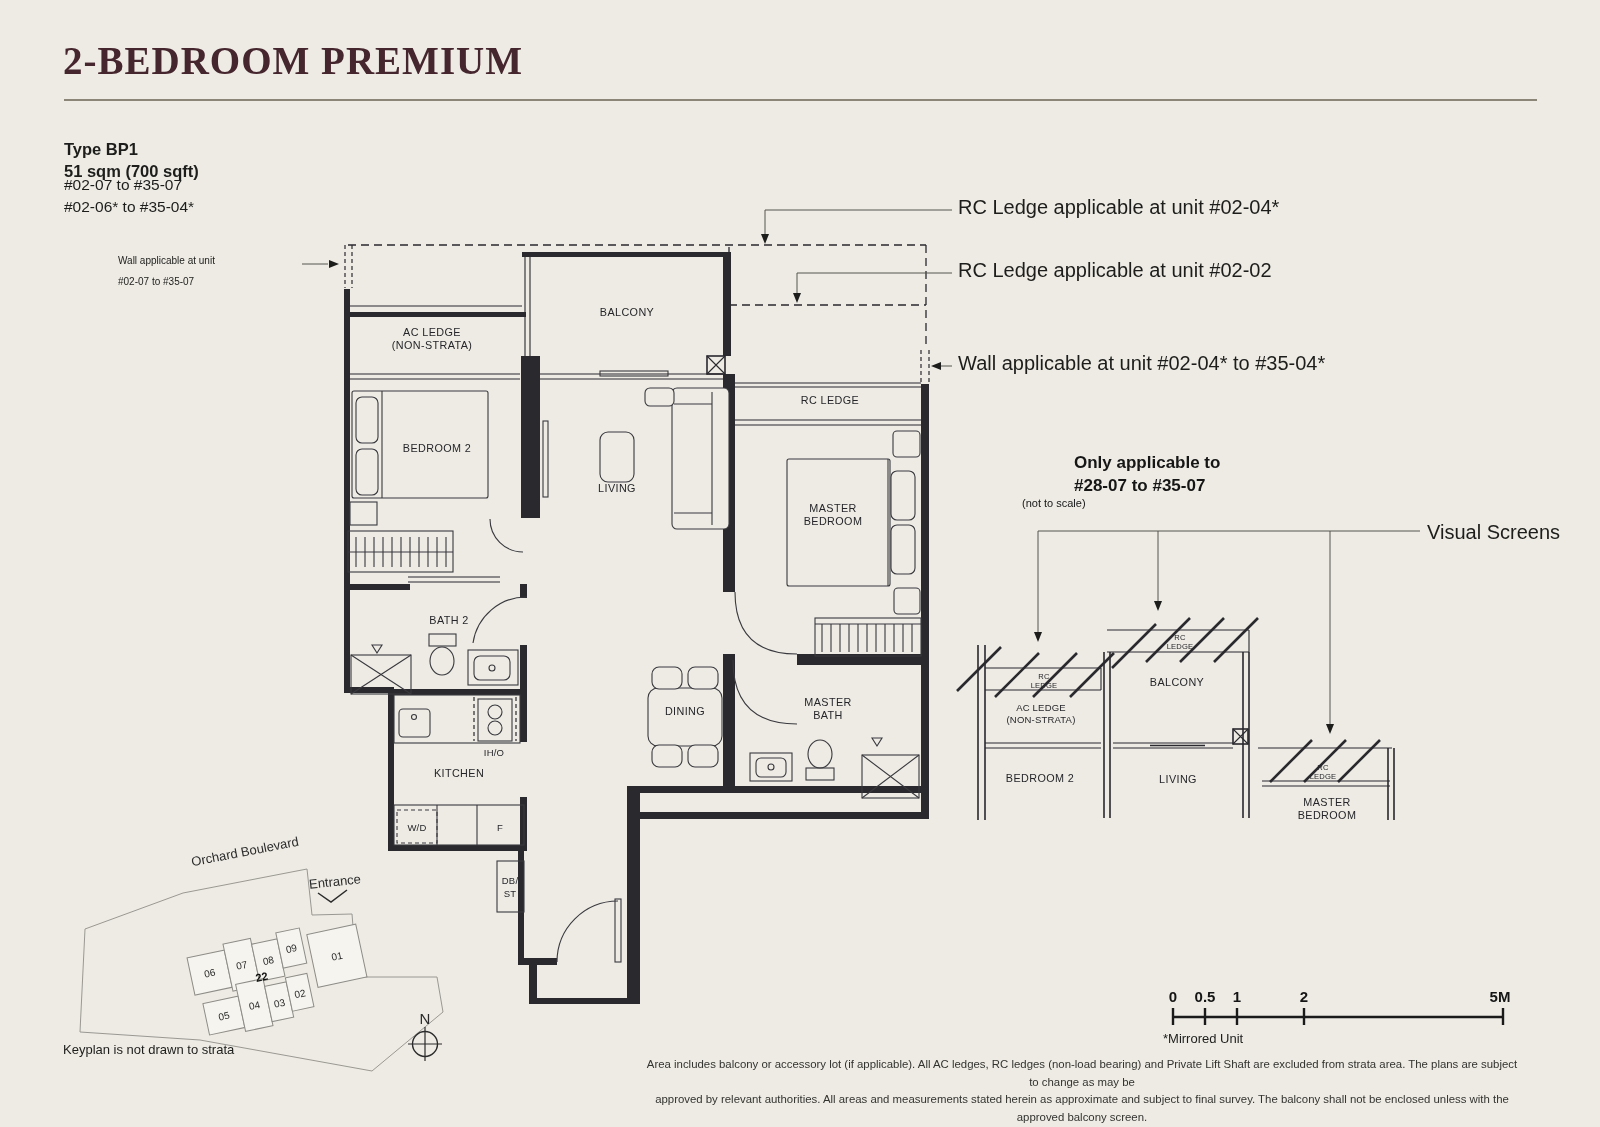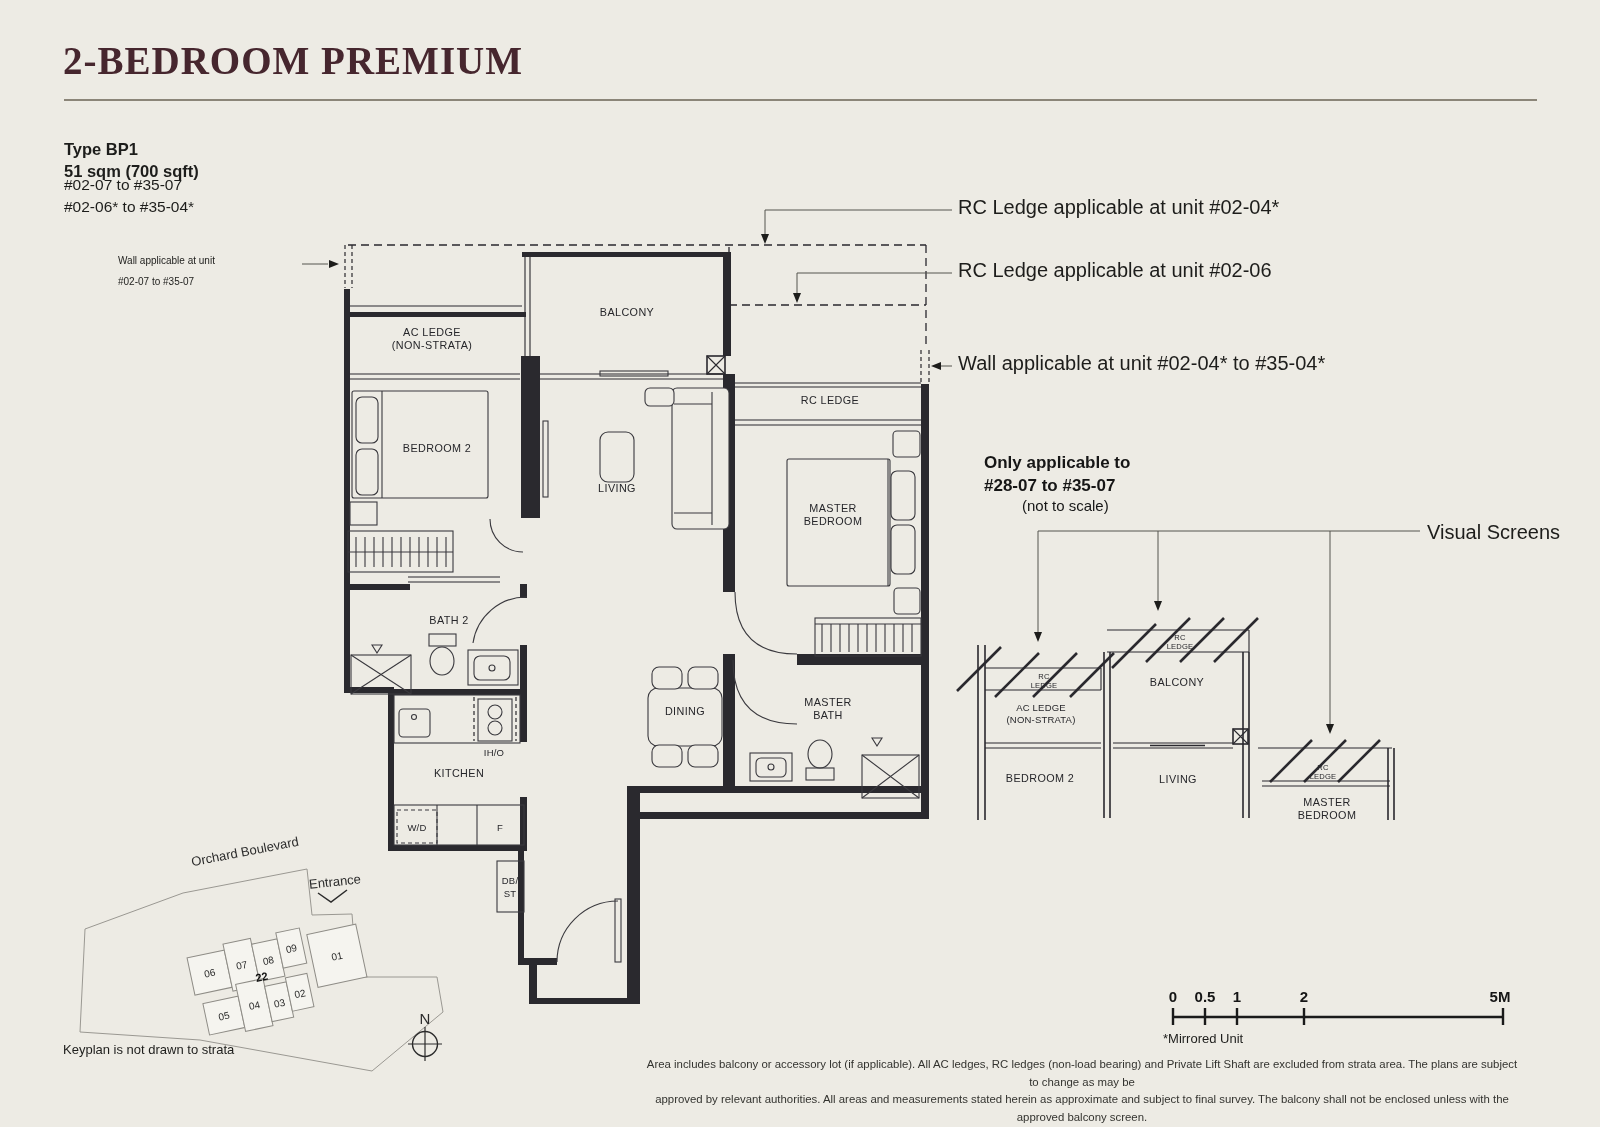--- a/index.html
+++ b/index.html
@@ -7,21 +7,21 @@
        font-family:"Liberation Sans",sans-serif;color:#222;overflow:hidden;}
   .abs{position:absolute;}
   .title{font-family:"Liberation Serif",serif;font-size:39px;letter-spacing:1px;
          color:#46262e;font-weight:600;}
   .rule{height:2px;background:#8b8578;}
   .bold16{font-size:16.5px;font-weight:bold;color:#1d1d1b;margin-top:24px;}
   .reg15{font-size:15.5px;color:#1d1d1b;}
   .callout{font-size:20px;color:#1d1d1b;white-space:nowrap;}
   .callout-r{font-size:10px;color:#1d1d1b;line-height:21px;}
   .sec-title{font-size:17px;font-weight:bold;color:#161616;line-height:23px;}
-  .sec-sub{font-size:15px;color:#161616;}
+  .sec-sub{font-size:11px;color:#161616;}
   .note{font-size:13px;color:#1d1d1b;}
   .mirrored{font-size:13px;color:#1d1d1b;}
   .disc{font-size:11.4px;color:#33332f;text-align:center;line-height:17.5px;width:880px;}
   svg{position:absolute;left:0;top:0;}
   svg text{font-family:"Liberation Sans",sans-serif;fill:#26262a;}
   .rm{font-size:10.8px;letter-spacing:.4px;}
   .rm-s{font-size:9.5px;letter-spacing:.2px;}
   .rm-xs{font-size:7.6px;letter-spacing:.2px;}
   .kpu{font-size:10px;fill:#2b2b2b;}
   .kpu-b{font-size:11px;font-weight:bold;fill:#111;}
@@ -44,26 +44,26 @@
 <body>
 
 <div class="abs title" style="left:63px;top:38px;">2-BEDROOM PREMIUM</div>
 <div class="abs rule" style="left:64px;top:99px;width:1473px;"></div>
 <div class="abs bold16" style="left:64px;top:116px;">Type BP1</div>
 <div class="abs bold16" style="left:64px;top:138px;">51 sqm (700 sqft)</div>
 <div class="abs reg15" style="left:64px;top:176px;">#02-07 to #35-07</div>
 <div class="abs reg15" style="left:64px;top:198px;">#02-06* to #35-04*</div>
 
 <div class="abs callout" style="left:958px;top:196px;">RC Ledge applicable at unit #02-04*</div>
-<div class="abs callout" style="left:958px;top:259px;">RC Ledge applicable at unit #02-06</div>
+<div class="abs callout" style="left:958px;top:259px;">RC Ledge applicable at unit #02-02</div>
 <div class="abs callout" style="left:958px;top:352px;">Wall applicable at unit #02-04* to #35-04*</div>
 <div class="abs callout-r" style="left:118px;top:250px;width:180px;"><span>Wall applicable at unit</span><br><span>#02-07 to #35-07</span></div>
 <div class="abs callout" style="left:1427px;top:521px;">Visual Screens</div>
 
-<div class="abs sec-title" style="left:984px;top:451px;"><span>Only applicable to</span><br><span>#28-07 to #35-07</span></div>
+<div class="abs sec-title" style="left:1074px;top:451px;"><span>Only applicable to</span><br><span>#28-07 to #35-07</span></div>
 <div class="abs sec-sub" style="left:1022px;top:497px;">(not to scale)</div>
 
 <div class="abs note" style="left:63px;top:1042px;">Keyplan is not drawn to strata</div>
 <div class="abs mirrored" style="left:1163px;top:1031px;">*Mirrored Unit</div>
 <div class="abs disc" style="left:642px;top:1056px;"><span>Area includes balcony or accessory lot (if applicable). All AC ledges, RC ledges (non-load bearing) and Private Lift Shaft are excluded from strata area. The plans are subject to change as may be</span><br><span>approved by relevant authorities. All areas and measurements stated herein as approximate and subject to final survey. The balcony shall not be enclosed unless with the approved balcony screen.</span></div>
 
 <svg width="1600" height="1127" viewBox="0 0 1600 1127">
 
   <g>
     <path class="dash" d="M348,245 H926"></path>

